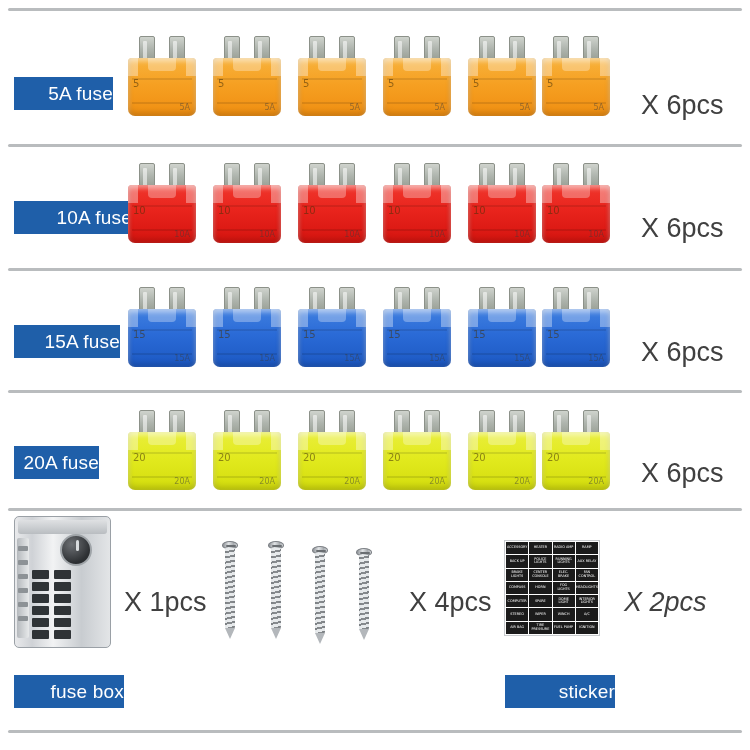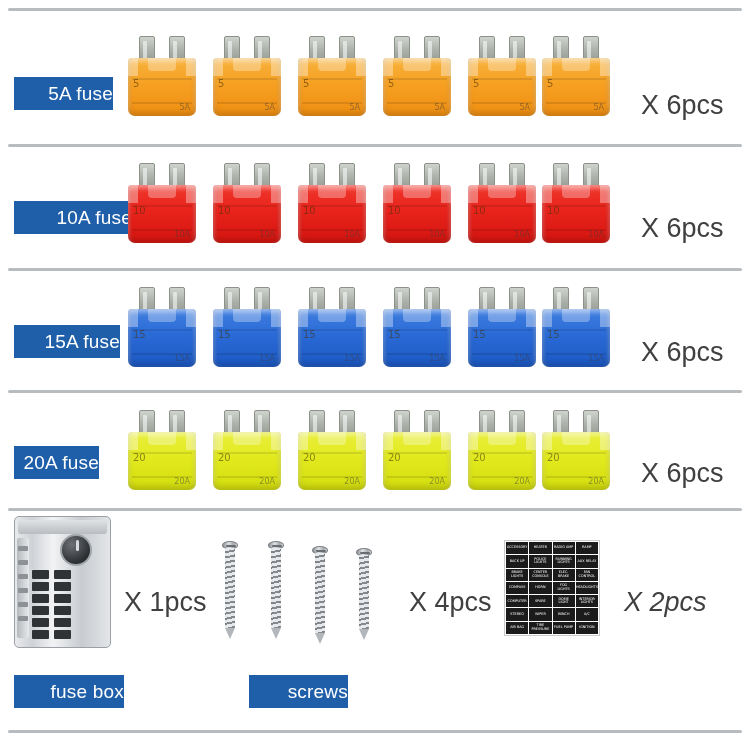--- a/index.html
+++ b/index.html
@@ -636,15 +636,15 @@
     <div class="st-cell">A/C</div>
     <div class="st-cell">AIR BAG</div>
     <div class="st-cell">TIRE PRESSURE</div>
     <div class="st-cell">FUEL PUMP</div>
     <div class="st-cell">IGNITION</div>
   </div>
 
   <div class="qty" style="left:624px;top:587px;font-style:italic;">X 2pcs</div>
 
   <div class="chip" style="left:14px;top:675px;width:110px;">fuse box</div>
-  <div class="chip" style="left:249px;top:675px;width:99px;">screws</div>
+  <div class="chip" style="left:505px;top:675px;width:110px;">sticker</div>
 
 </div>
 
 </body></html>

